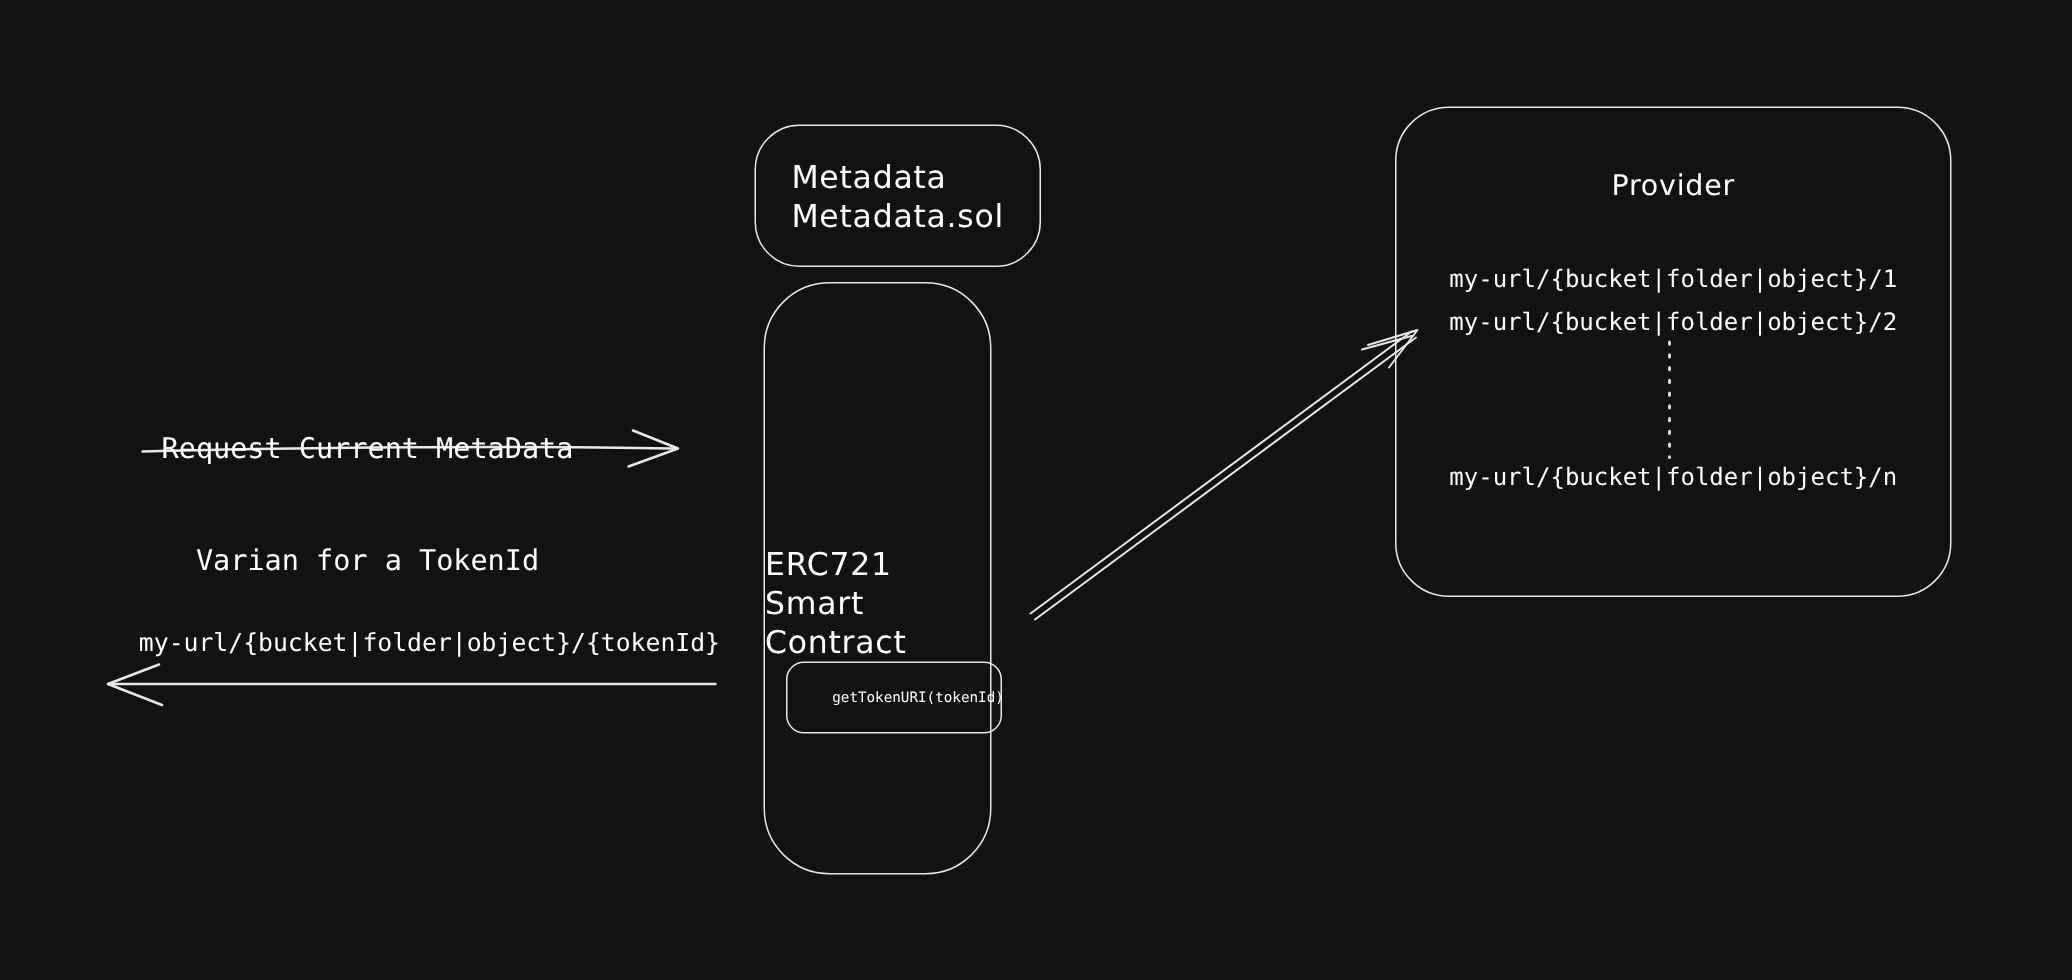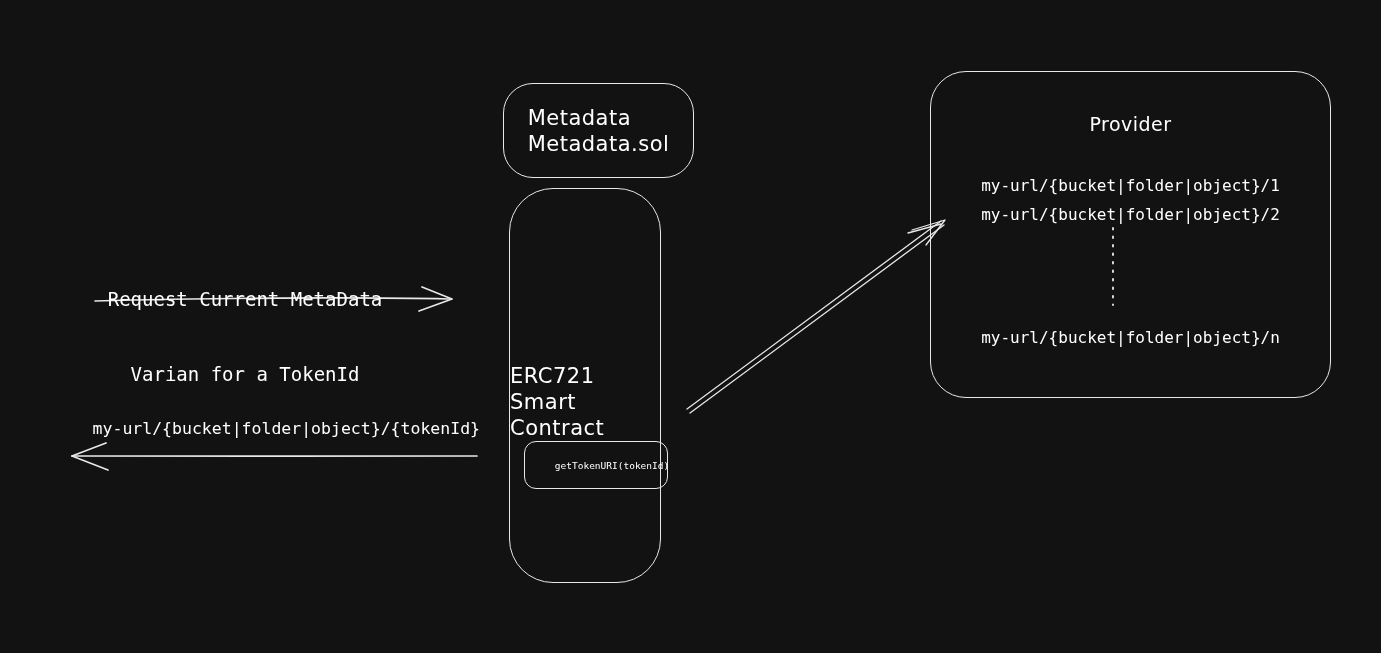--- a/index.html
+++ b/index.html
@@ -9,36 +9,36 @@
     font-family:"DejaVu Sans","Liberation Sans",sans-serif;
   }
   svg.layer{position:absolute;left:0;top:0;width:1381px;height:653px;}
   .box{
     position:absolute;border:1.6px solid #e8e8e8;background:transparent;
     box-sizing:border-box;
   }
   .metadata-box{left:503px;top:83px;width:191px;height:95px;border-radius:30px;
     display:flex;align-items:center;justify-content:center;}
   .erc721-box{left:509px;top:188px;width:152px;height:395px;border-radius:44px;}
-  .provider-box{left:930px;top:71px;width:401px;height:327px;border-radius:36px;}
+  .provider-box{left:930px;top:71px;width:371px;height:327px;border-radius:36px;}
   .hand{letter-spacing:.5px;font-weight:400;}
   .hand-lg{font-size:21px;line-height:26px;text-align:left;}
   .provider-title{position:absolute;left:0;top:40px;width:100%;text-align:center;
     font-size:19px;line-height:24px;}
   .mono{font-family:"DejaVu Sans Mono","Liberation Mono",monospace;}
   .erc-label{position:absolute;left:0;top:174px;width:100%;}
   .method-box{position:absolute;left:14px;top:252px;width:144px;height:48px;
     border:1.4px solid #e8e8e8;border-radius:12px;box-sizing:border-box;
     display:flex;align-items:center;justify-content:center;padding-left:32px;}
   .method-label{font-size:9.5px;letter-spacing:0;}
   .url-line{position:absolute;left:0;width:100%;text-align:center;
     font-size:16px;line-height:22px;white-space:pre;}
   .url-1{top:103px;}
   .url-2{top:132px;}
-  .url-n{top:235px;margin-top:20px;}
+  .url-n{top:235px;}
   .request-label{position:absolute;left:95px;top:237px;width:300px;
     text-align:center;font-size:19px;line-height:25px;white-space:pre;}
   .response-label{position:absolute;left:88px;top:418px;width:392px;
     text-align:right;font-size:16.5px;line-height:21px;white-space:pre;}
   .stroke{stroke:#e8e8e8;stroke-width:1.7;fill:none;stroke-linecap:round;}
   .thin{stroke-width:1.3;}
   .dotted{stroke:#d9d9d9;stroke-width:2;stroke-dasharray:1.5 7;stroke-linecap:round;}
 </style>
 </head>
 <body>

